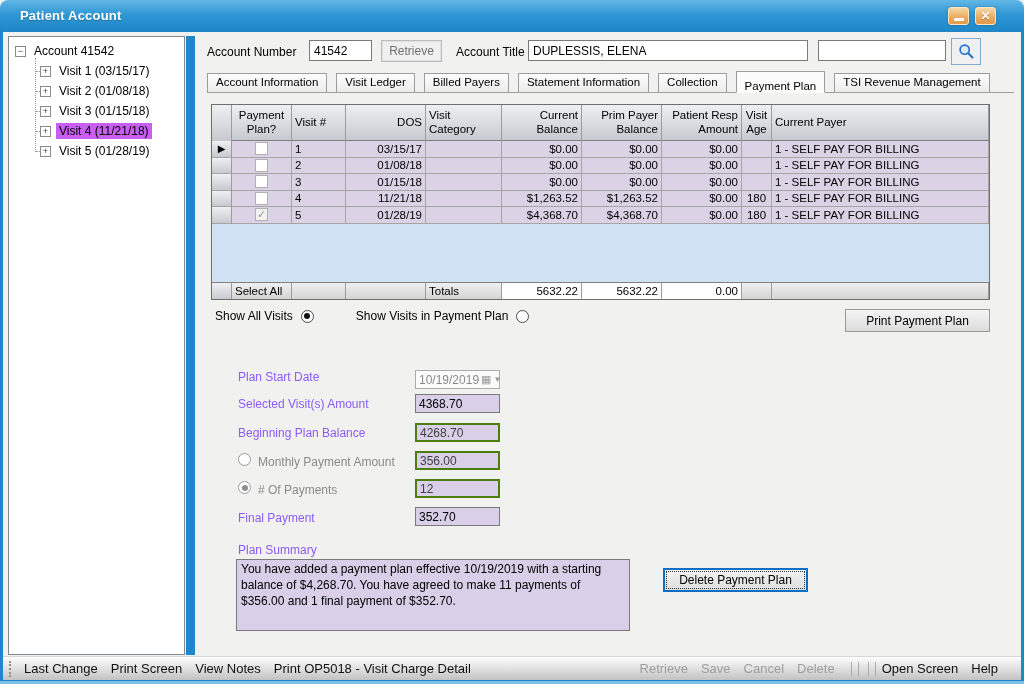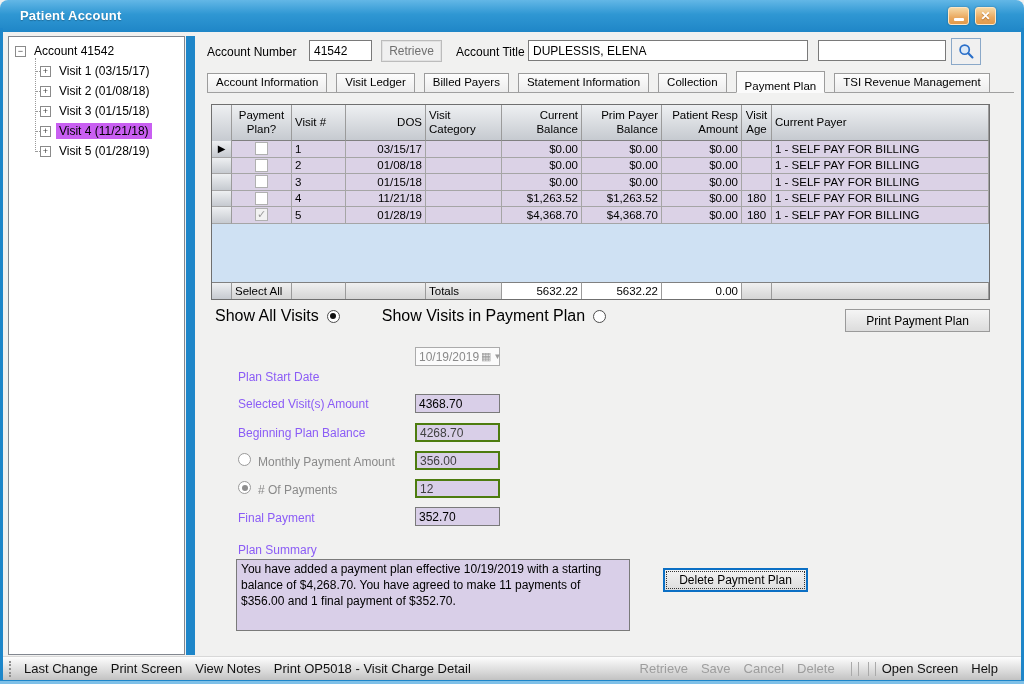--- a/index.html
+++ b/index.html
@@ -66,21 +66,21 @@
   .row-pointer{ color:#000; font-size:10px; line-height:1; }
   .cb{ width:13px; height:13px; background:#fff; border:1px solid #b0b0b0; display:flex; align-items:center; justify-content:center; font-size:11px; color:#9a9a9a; }
   .cb.checked{ background:#f2f2f2; }
   .g-fill{ flex:1 1 auto; background:#cfe1f3; }
   .g-foot{ height:17px; }
   .g-foot .g-cell{ background:linear-gradient(180deg,#f0f0f0,#d5d5d5); border-top:1px solid #808080; border-right:1px solid #9b9b9b; }
   .g-foot .g-sel{ border-top:1px solid #808080; }
   .g-foot .g-num{ background:#fff; }
 
   
-  .filters{ position:absolute; left:215px; top:306px; height:20px; display:flex; align-items:center; font-size:16px; color:#000; }
+  .filters{ position:absolute; left:215px; top:306px; height:20px; display:flex; align-items:center; font-size:12px; color:#000; }
   .radio{ width:13px; height:13px; border:1px solid #4d4d4d; border-radius:50%; background:#fff; display:inline-flex; align-items:center; justify-content:center; }
   .radio .dot{ width:6px; height:6px; border-radius:50%; background:#111; }
   .radio.gray{ border-color:#9a9a9a; }
   .radio.gray .dot{ background:#8e8e8e; }
 
   .btn{ background:linear-gradient(180deg,#f5f5f5,#dcdcdc); border:1px solid #9a9a9a; font-size:12px; font-family:"Liberation Sans",sans-serif; color:#000; cursor:pointer; }
   .print-btn{ position:absolute; left:845px; top:309px; width:145px; height:23px; }
   .delete-btn{ position:absolute; left:663px; top:568px; width:145px; height:24px; border:2px solid #0b6fc4; outline:1px dotted #333; outline-offset:-4px; background:linear-gradient(180deg,#f2f2f2,#dedede); }
 
   
@@ -288,21 +288,21 @@
     <span class="radio" style="margin-left:8px;">
         <span class="dot"></span>
       </span>
     <span style="margin-left:42px;">Show Visits in Payment Plan</span>
     <span class="radio" style="margin-left:8px;"></span>
   </div>
 
   <button class="btn print-btn">Print Payment Plan</button>
 
   <span class="form-label" style="top:370px;">Plan Start Date</span>
-  <div class="datefld" style="top:347px;">
+  <div class="datefld" style="top:370px;">
     <span class="dval">10/19/2019</span>
     <span class="cal-icon">▦</span>
     <span class="dd-arrow">▼</span>
   </div>
 
   <span class="form-label" style="top:397px;">Selected Visit(s) Amount</span>
   <input class="fld thin" style="top: 394px;" value="4368.70">
 
   <span class="form-label" style="top:426px;">Beginning Plan Balance</span>
   <input class="fld thick" style="top: 423px;" value="4268.70">

